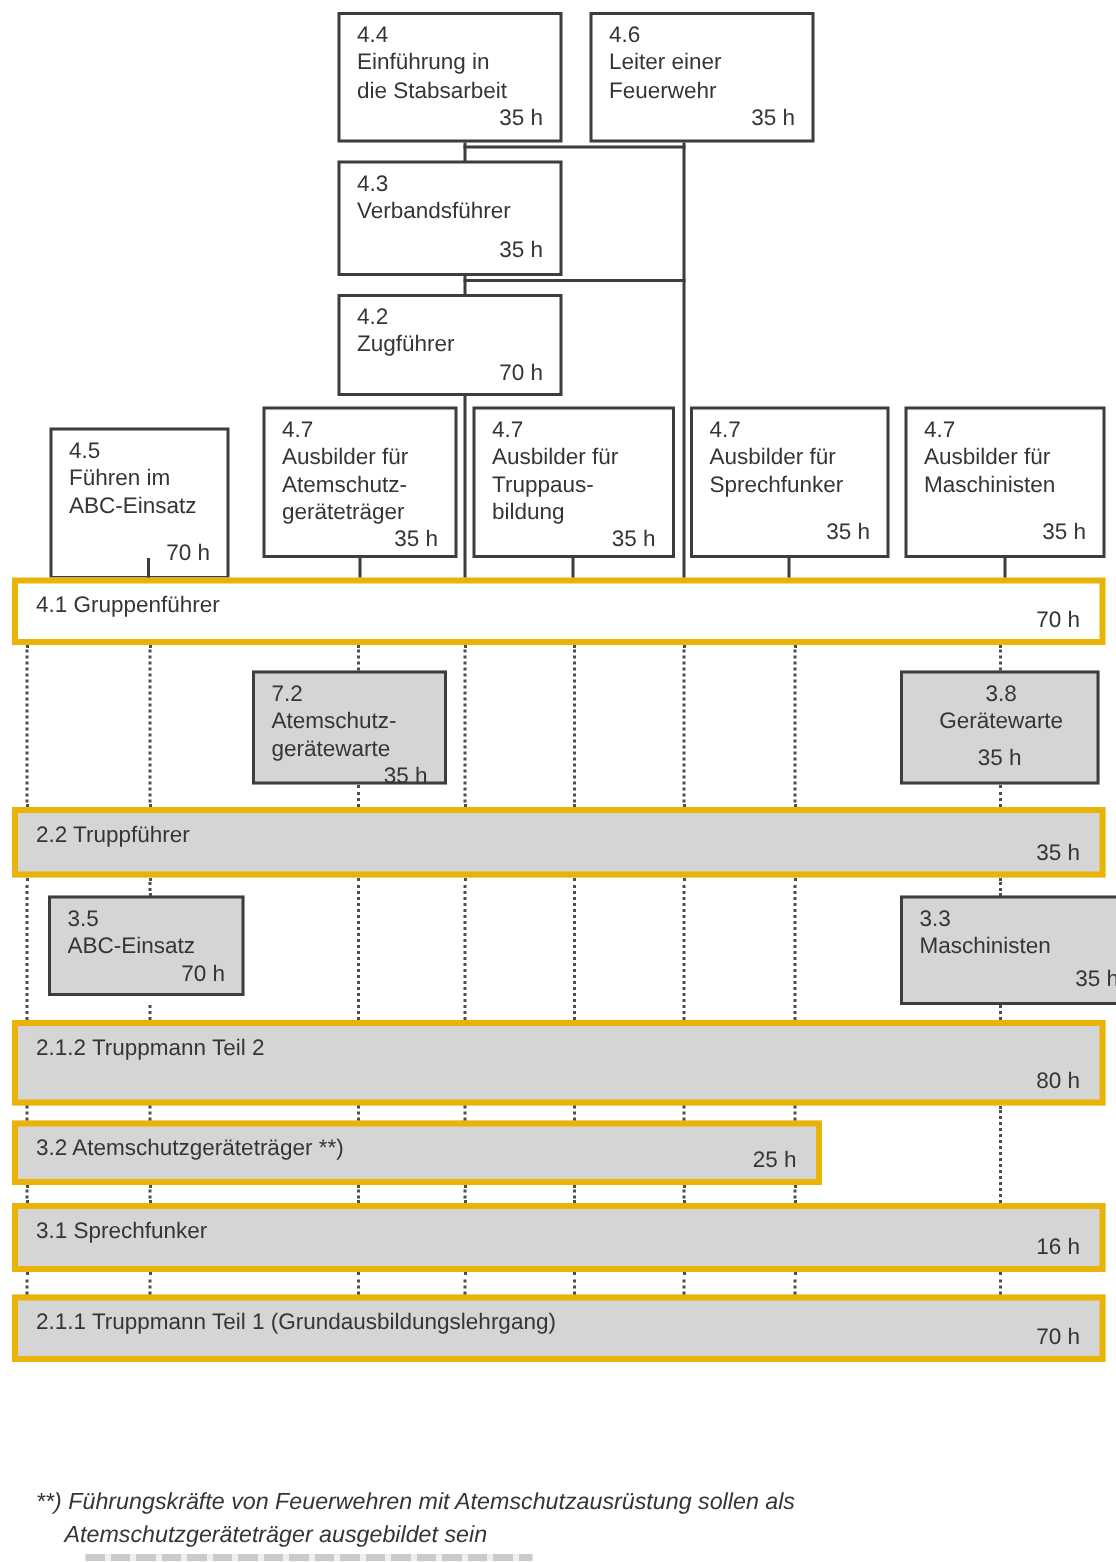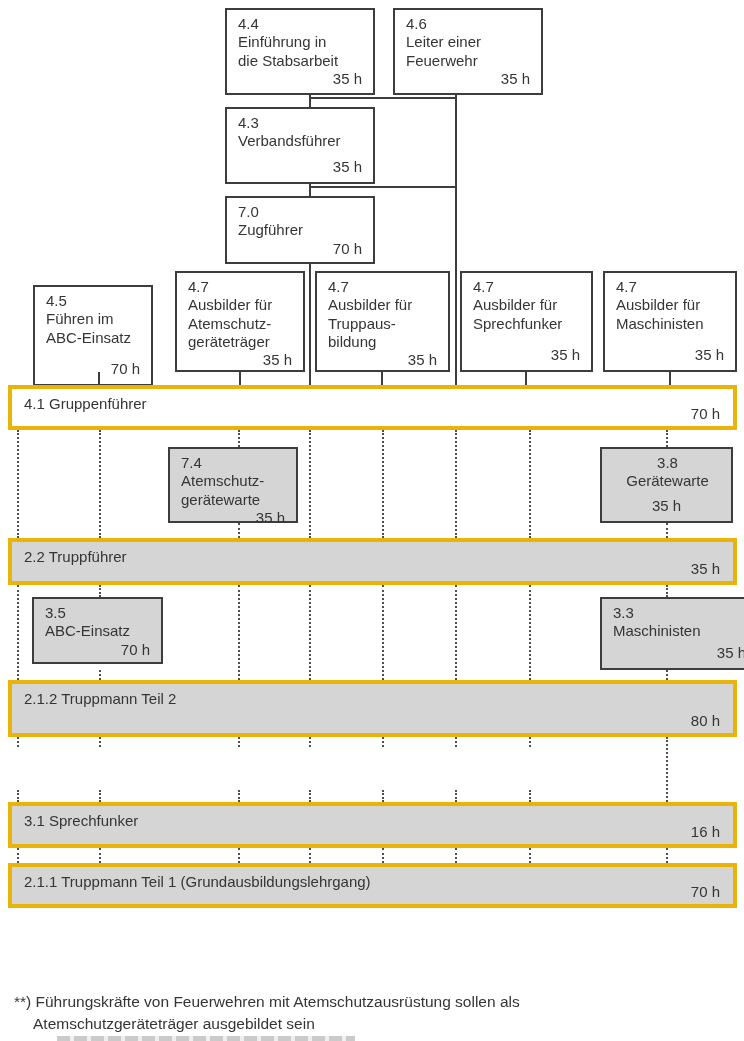--- a/index.html
+++ b/index.html
@@ -23,21 +23,21 @@
   .bar .label{position:absolute;left:12px;top:6px;white-space:nowrap;}
   .bar .hours{position:absolute;right:13px;bottom:4px;white-space:nowrap;}
   .sline{position:absolute;background:#3d3d3d;}
   .dline{position:absolute;width:0;border-left:2px dotted #4e4e4e;}
   #legend{position:absolute;left:8px;top:927px;display:flex;align-items:center;}
   #legend .legend-box{
     width:64px;height:46px;box-sizing:border-box;background:#d5d5d5;
     border:2px solid #3d3d3d;flex:0 0 auto;
   }
   #legend .legend-label{margin-left:20px;font-size:15.5px;}
-  #footnote{position:absolute;left:14px;top:991px;font-size:15.5px;line-height:1.42;}
+  #footnote{position:absolute;left:24px;top:991px;font-size:15.5px;line-height:1.42;font-style:italic;}
   #footnote .fn2{margin-left:19px;}
   #crop-artifact{
     position:absolute;left:57px;top:1036px;width:298px;height:5px;opacity:.55;
     background:repeating-linear-gradient(90deg,#9f9f9f 0 13px,#e2e2e2 13px 17px);
   }
 </style>
 </head>
 <body>
 
 <div id="stage">
@@ -57,21 +57,21 @@
       <div class="nm">Leiter einer</div>
       <div class="nm">Feuerwehr</div>
       <div class="hours">35 h</div>
     </div>
     <div class="node" style="left: 225px; top: 107px; width: 150px; height: 77px;">
       <div class="nm">4.3</div>
       <div class="nm">Verbandsführer</div>
       <div class="hours">35 h</div>
     </div>
     <div class="node" style="left: 225px; top: 196px; width: 150px; height: 68px;">
-      <div class="nm">7.0</div>
+      <div class="nm">4.2</div>
       <div class="nm">Zugführer</div>
       <div class="hours">70 h</div>
     </div>
     <div class="node" style="left: 33px; top: 285px; width: 120px; height: 101px;">
       <div class="nm">4.5</div>
       <div class="nm">Führen im</div>
       <div class="nm">ABC-Einsatz</div>
       <div class="hours">70 h</div>
     </div>
     <div class="node" style="left: 175px; top: 271px; width: 130px; height: 101px;">
@@ -94,21 +94,21 @@
       <div class="nm">Sprechfunker</div>
       <div class="hours">35 h</div>
     </div>
     <div class="node" style="left: 603px; top: 271px; width: 134px; height: 101px;">
       <div class="nm">4.7</div>
       <div class="nm">Ausbilder für</div>
       <div class="nm">Maschinisten</div>
       <div class="hours">35 h</div>
     </div>
     <div class="node gray" style="left: 168px; top: 447px; width: 130px; height: 76px;">
-      <div class="nm">7.4</div>
+      <div class="nm">7.2</div>
       <div class="nm">Atemschutz-</div>
       <div class="nm">gerätewarte</div>
       <div class="hours">35 h</div>
     </div>
     <div class="node gray" style="left: 600px; top: 447px; width: 133px; height: 76px; align-items: center;">
       <div class="nm">3.8</div>
       <div class="nm">Gerätewarte</div>
       <div class="hours">35 h</div>
     </div>
     <div class="node gray" style="left: 32px; top: 597px; width: 131px; height: 67px;">
@@ -125,20 +125,24 @@
       <span class="label">4.1 Gruppenführer</span>
       <span class="hours">70 h</span>
     </div>
     <div class="bar" style="left: 8px; top: 538px; width: 729px; height: 47px;">
       <span class="label">2.2 Truppführer</span>
       <span class="hours">35 h</span>
     </div>
     <div class="bar" style="left: 8px; top: 680px; width: 729px; height: 57px;">
       <span class="label">2.1.2 Truppmann Teil 2</span>
       <span class="hours">80 h</span>
+    </div>
+    <div class="bar" style="left: 8px; top: 747px; width: 540px; height: 43px;">
+      <span class="label">3.2 Atemschutzgeräteträger **)</span>
+      <span class="hours">25 h</span>
     </div>
     <div class="bar" style="left: 8px; top: 802px; width: 729px; height: 46px;">
       <span class="label">3.1 Sprechfunker</span>
       <span class="hours">16 h</span>
     </div>
     <div class="bar" style="left: 8px; top: 863px; width: 729px; height: 45px;">
       <span class="label">2.1.1 Truppmann Teil 1 (Grundausbildungslehrgang)</span>
       <span class="hours">70 h</span>
     </div>
     <div class="sline" style="left: 309px; top: 95px; width: 2px; height: 13px;"></div>

